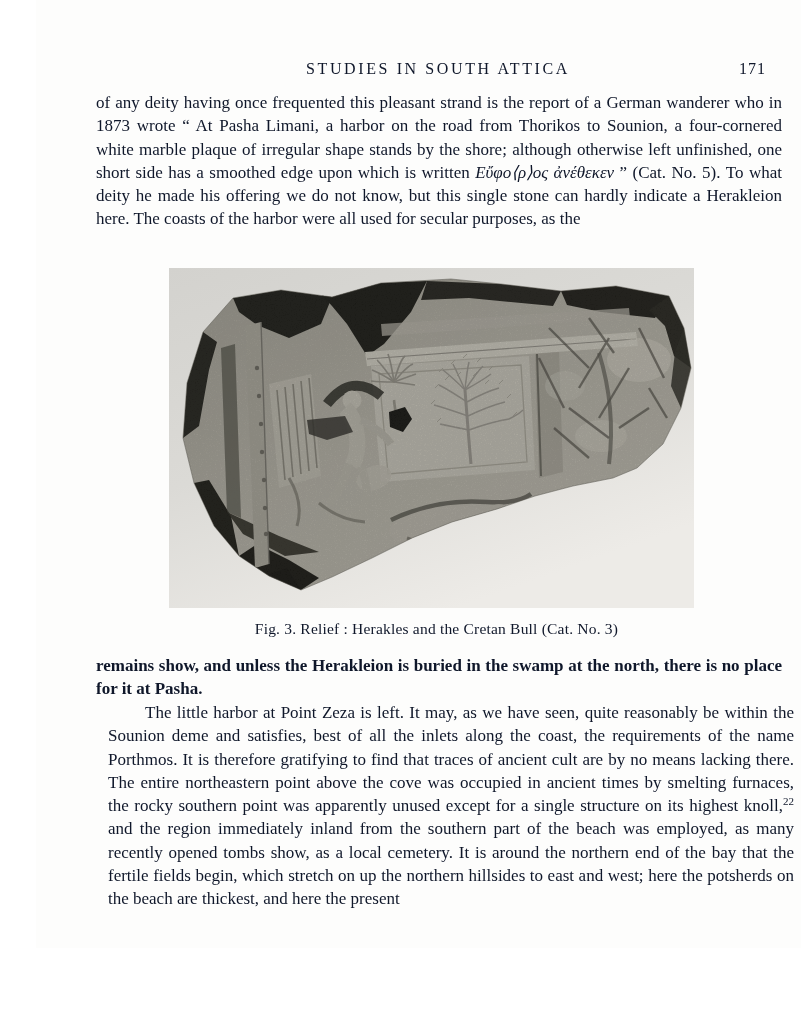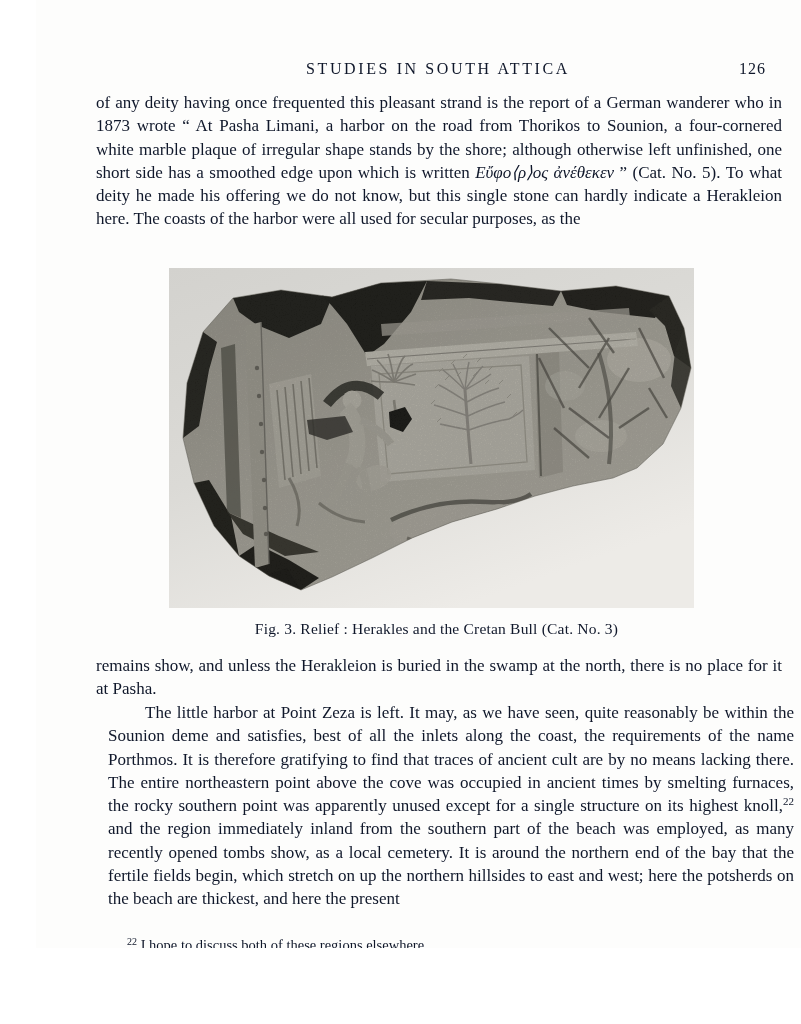--- a/index.html
+++ b/index.html
@@ -27,21 +27,21 @@
     position: absolute; right: 16px; top: 0;
     letter-spacing: 1px;
   }
   .body-text {
     font-size: 17px;
     line-height: 23.3px;
     text-align: justify;
     margin: 0;
   }
   .p1 { position: absolute; top: 91px;  left: 60px; width: 686px; }
-  .p2 { position: absolute; top: 654px; left: 60px; width: 686px; }
+  .p2 { position: absolute; top: 654px; left: 60px; width: 686px; font-weight: bold; }
   .p3 { position: absolute; top: 701px; left: 72px; width: 686px; text-indent: 37px; }
   .greek { font-family: Liberation Serif, serif; font-style: italic; }
   .fnref { font-size: 11px; line-height: 0; vertical-align: 6px; }
   .figure-photo {
     position: absolute; top: 268px; left: 133px;
     width: 525px; height: 340px;
   }
   .figure-photo svg { display: block; }
   .figure-caption {
     position: absolute; top: 620px; left: 0; width: 801px;
@@ -58,21 +58,21 @@
   }
   .footnote .fnmark { font-size: 10px; line-height: 0; vertical-align: 5px; }
 </style>
 </head>
 <body>
 
 <div class="page">
 
   <div class="running-header">
     <div class="header-title">STUDIES IN SOUTH ATTICA</div>
-    <div class="page-number">126</div>
+    <div class="page-number">171</div>
   </div>
 
   <p class="body-text p1"><span>of any deity having once frequented this pleasant strand is the report of a German wanderer who in 1873 wrote “ At Pasha Limani, a harbor on the road from Thorikos to Sounion, a four-cornered white marble plaque of irregular shape stands by the shore; although otherwise left unfinished, one short side has a smoothed edge upon which is written </span><span class="greek">Εὔφο⟨ρ⟩ος ἀνέθεκεν</span><span> ” (Cat. No. 5).  To what deity he made his offering we do not know, but this single stone can hardly indicate a Herakleion here.  The coasts of the harbor were all used for secular purposes, as the</span></p>
 
   <figure class="figure-photo" style="margin:0;">
     <svg width="525" height="340" viewBox="0 0 525 340" xmlns="http://www.w3.org/2000/svg">
       <defs>
         <linearGradient id="photobg" x1="0" y1="0" x2="0.55" y2="1">
           <stop offset="0" stop-color="#d3d2ce"></stop>
           <stop offset="0.5" stop-color="#dbdad6"></stop>
@@ -230,15 +230,14 @@
       <path d="M64,30 L112,22 L163,29 L212,15 L282,11 L332,16 L392,23 L447,18 L500,28 L515,60 L522,100 L512,140 L494,176 L468,200 L444,210 L404,218 L366,228 L328,241 L283,254 L243,270 L203,290 L163,309 L132,322 L100,308 L70,288 L45,258 L25,215 L14,170 L18,115 L34,64 Z" fill="none" stroke="#5a5850" stroke-width="1" opacity="0.55"></path>
     </svg>
   </figure>
 
   <figcaption class="figure-caption">Fig. 3.  Relief : Herakles and the Cretan Bull  (Cat. No. 3)</figcaption>
 
   <p class="body-text p2">remains show, and unless the Herakleion is buried in the swamp at the north, there is no place for it at Pasha.</p>
 
   <p class="body-text p3"><span>The little harbor at Point Zeza is left.  It may, as we have seen, quite reasonably be within the Sounion deme and satisfies, best of all the inlets along the coast, the requirements of the name Porthmos.  It is therefore gratifying to find that traces of ancient cult are by no means lacking there.  The entire northeastern point above the cove was occupied in ancient times by smelting furnaces, the rocky southern point was apparently unused except for a single structure on its highest knoll,</span><sup class="fnref">22</sup><span> and the region immediately inland from the southern part of the beach was employed, as many recently opened tombs show, as a local cemetery.  It is around the northern end of the bay that the fertile fields begin, which stretch on up the northern hillsides to east and west; here the potsherds on the beach are thickest, and here the present</span></p>
 
-  <p class="footnote"><sup class="fnmark">22</sup> <span>I hope to discuss both of these regions elsewhere.</span></p>
 
 </div>
 
 </body></html>

